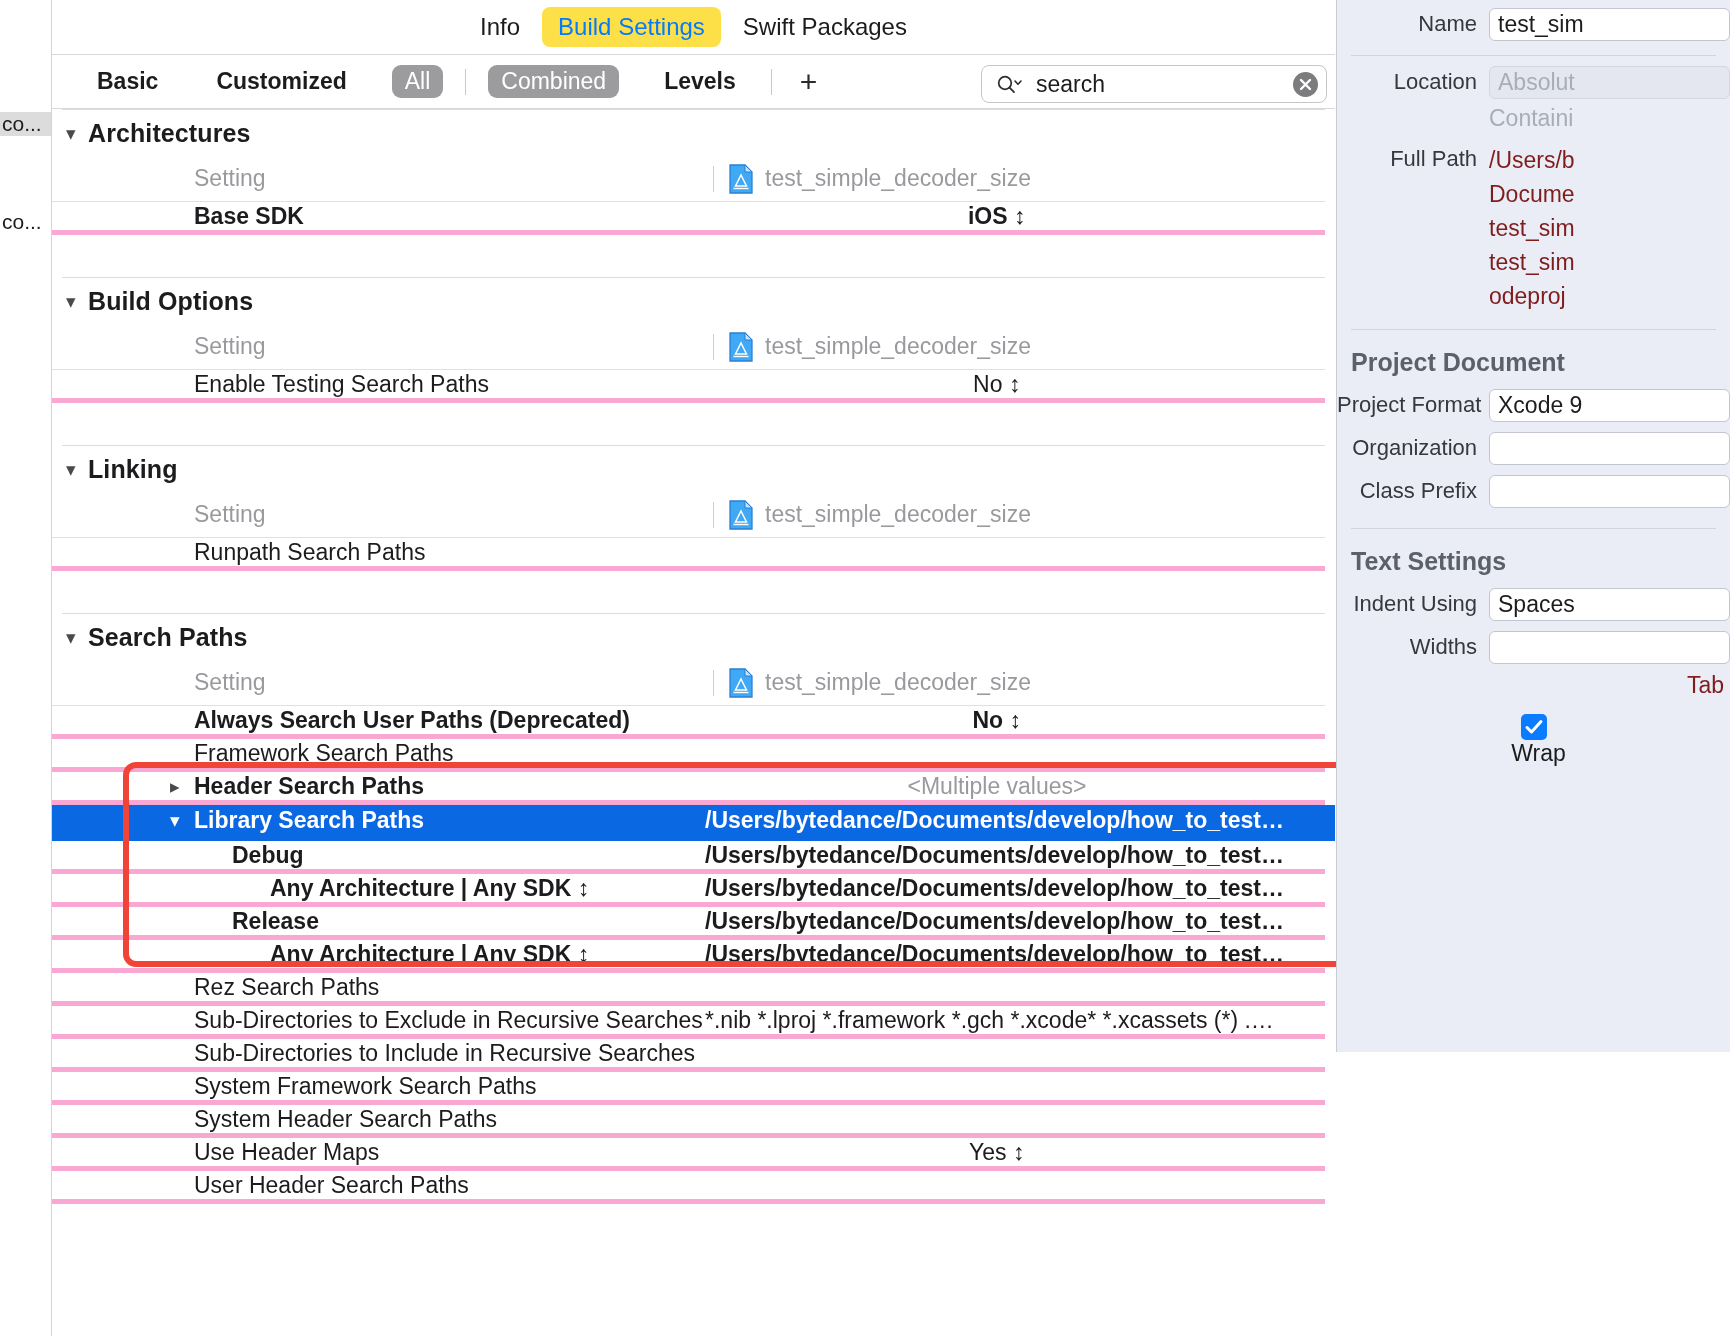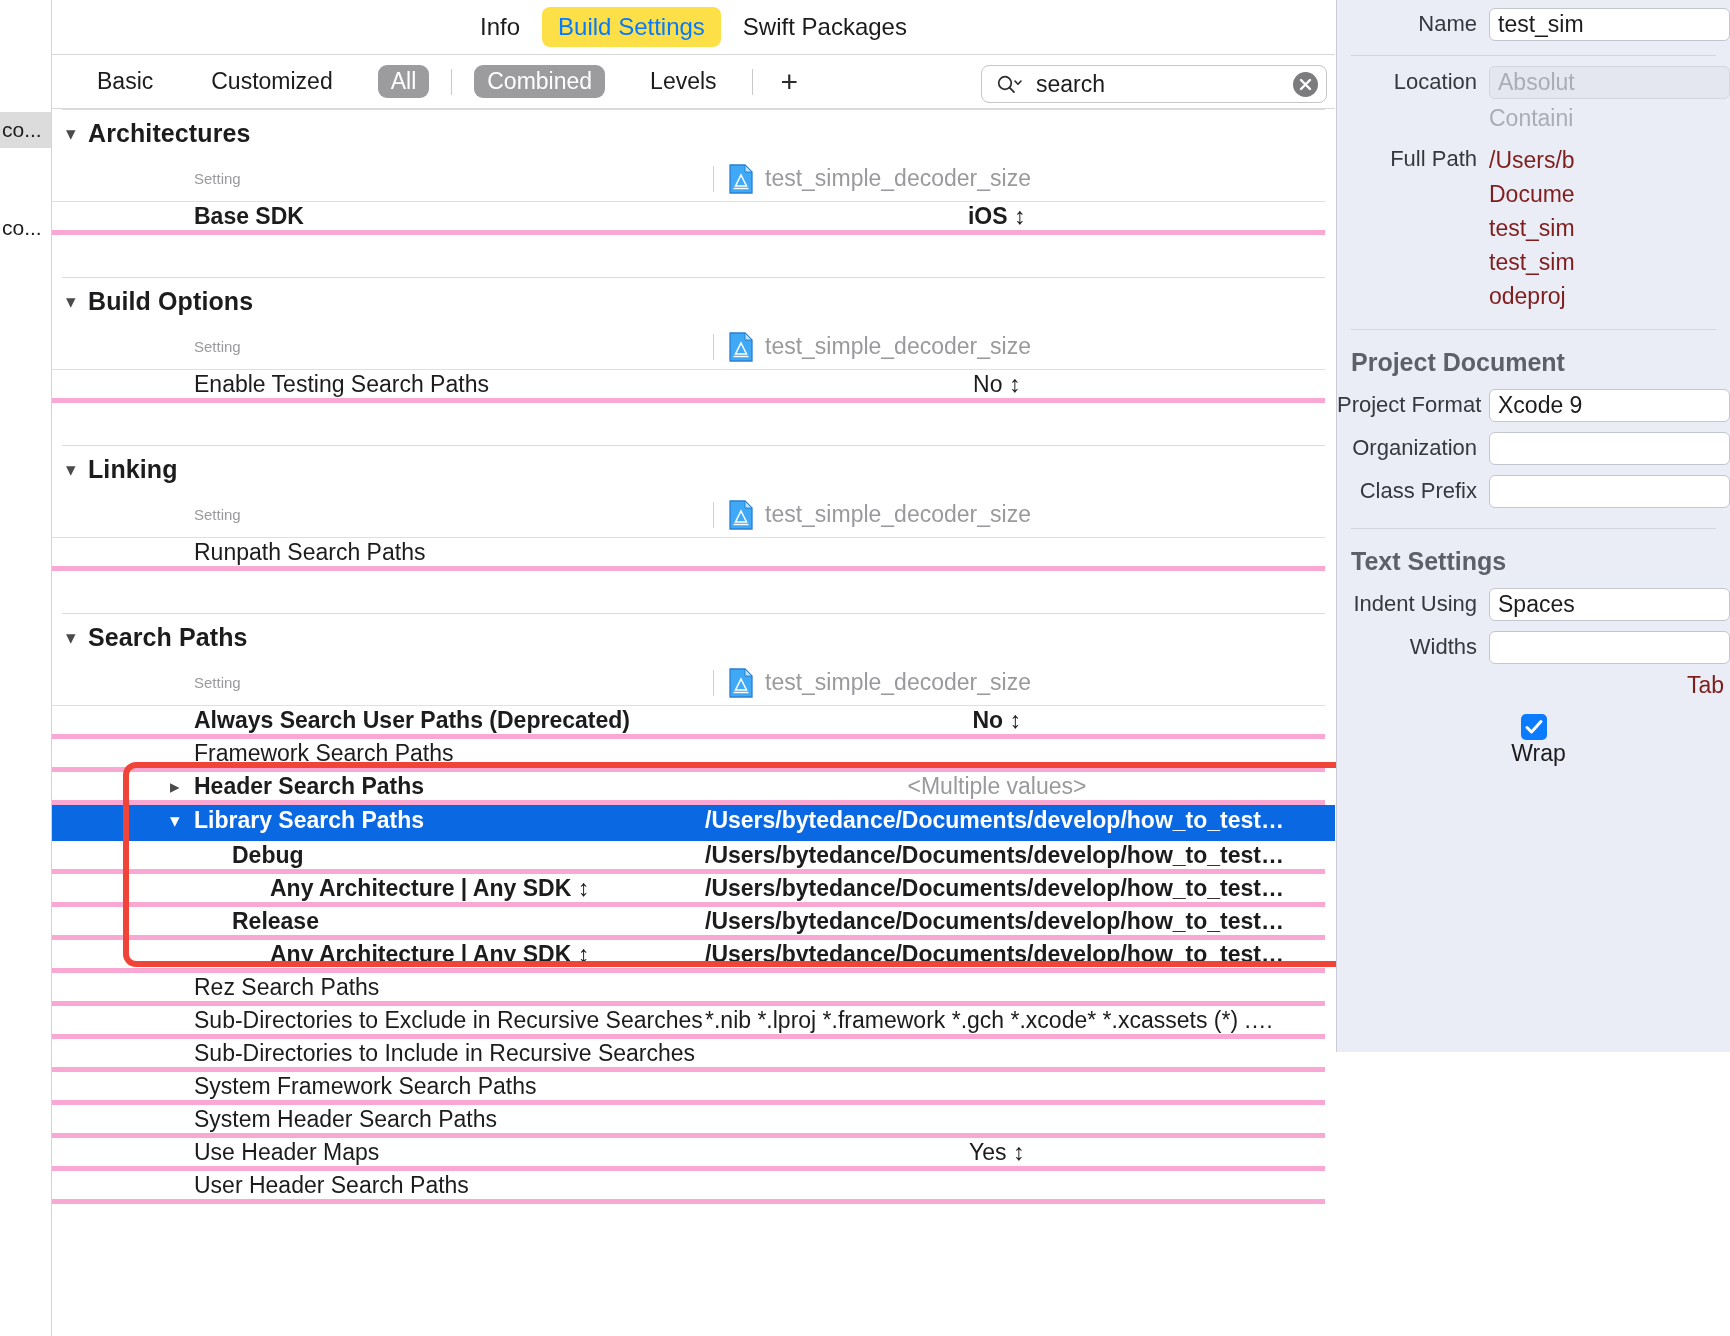--- a/index.html
+++ b/index.html
@@ -13,21 +13,21 @@
   }
   #root { position: relative; width: 1730px; height: 1336px; }
 
   
   .left-strip {
     position: absolute; left: 0; top: 0; width: 52px; height: 1336px;
     background: #ffffff; border-right: 1px solid #d4d4d4;
     overflow: hidden;
   }
   .left-strip-row {
-    position: absolute; left: 0; width: 52px; height: 36px;
+    position: absolute; left: 0; width: 52px; height: 24px;
     font-size: 21px; color: #1c1c1e;
     display: flex; align-items: center; padding-left: 2px;
     white-space: nowrap;
   }
   .left-strip-row.sel { background: #dcdcdc; }
 
   
   .tabbar {
     position: absolute; left: 52px; top: 0; width: 1283px; height: 55px;
     background: #ffffff;
@@ -42,21 +42,21 @@
   .tab.active { background: #fde047; color: #067aff; }
 
   
   .filterbar {
     position: absolute; left: 52px; top: 55px; width: 1283px; height: 54px;
     background: #ffffff; border-bottom: 1px solid #d8d8d8;
     display: flex; align-items: center;
   }
   .fb-item {
     font-size: 23px; color: #1c1c1e; margin-left: 32px; white-space: nowrap;
-    padding: 3px 13px; border-radius: 9px;
+    padding: 3px 13px; border-radius: 9px; font-weight: bold;
   }
   .fb-item.pill { background: #9c9c9f; color: #ffffff; font-weight: 400; }
   .fb-sep {
     width: 1px; height: 26px; background: #c9c9c9; margin-left: 22px;
   }
   .fb-plus {
     font-size: 30px; color: #2b2b2e; margin-left: 28px; line-height: 1;
     font-weight: 300;
   }
   .searchfield {
@@ -115,21 +115,21 @@
     position: absolute; font-size: 19px; color: #4a4a4d; width: 20px;
   }
 
   
   .subhead {
     position: relative; height: 46px; display: flex; align-items: center;
     border-bottom: 1px solid #e0e0e0; margin: 0 10px 0 0;
   }
   .subhead .name {
     flex: 0 0 auto; width: 653px; padding-left: 142px;
-    font-size: 15px; color: #9a9a9e;
+    font-size: 23px; color: #9a9a9e;
   }
   .subhead .valwrap {
     flex: 1 1 auto; display: flex; align-items: center;
     padding-left: 8px;
   }
   .vsep { width: 1px; height: 26px; background: #cfcfcf; margin-right: 14px; }
   .target-icon { width: 26px; height: 30px; flex: 0 0 auto; }
   .target-name { font-size: 23px; color: #9a9a9e; margin-left: 11px; }
 
   .row.selected { background: #0b68e3; margin: 0; padding: 0 10px 0 0; border-bottom-color: #0b68e3; }

